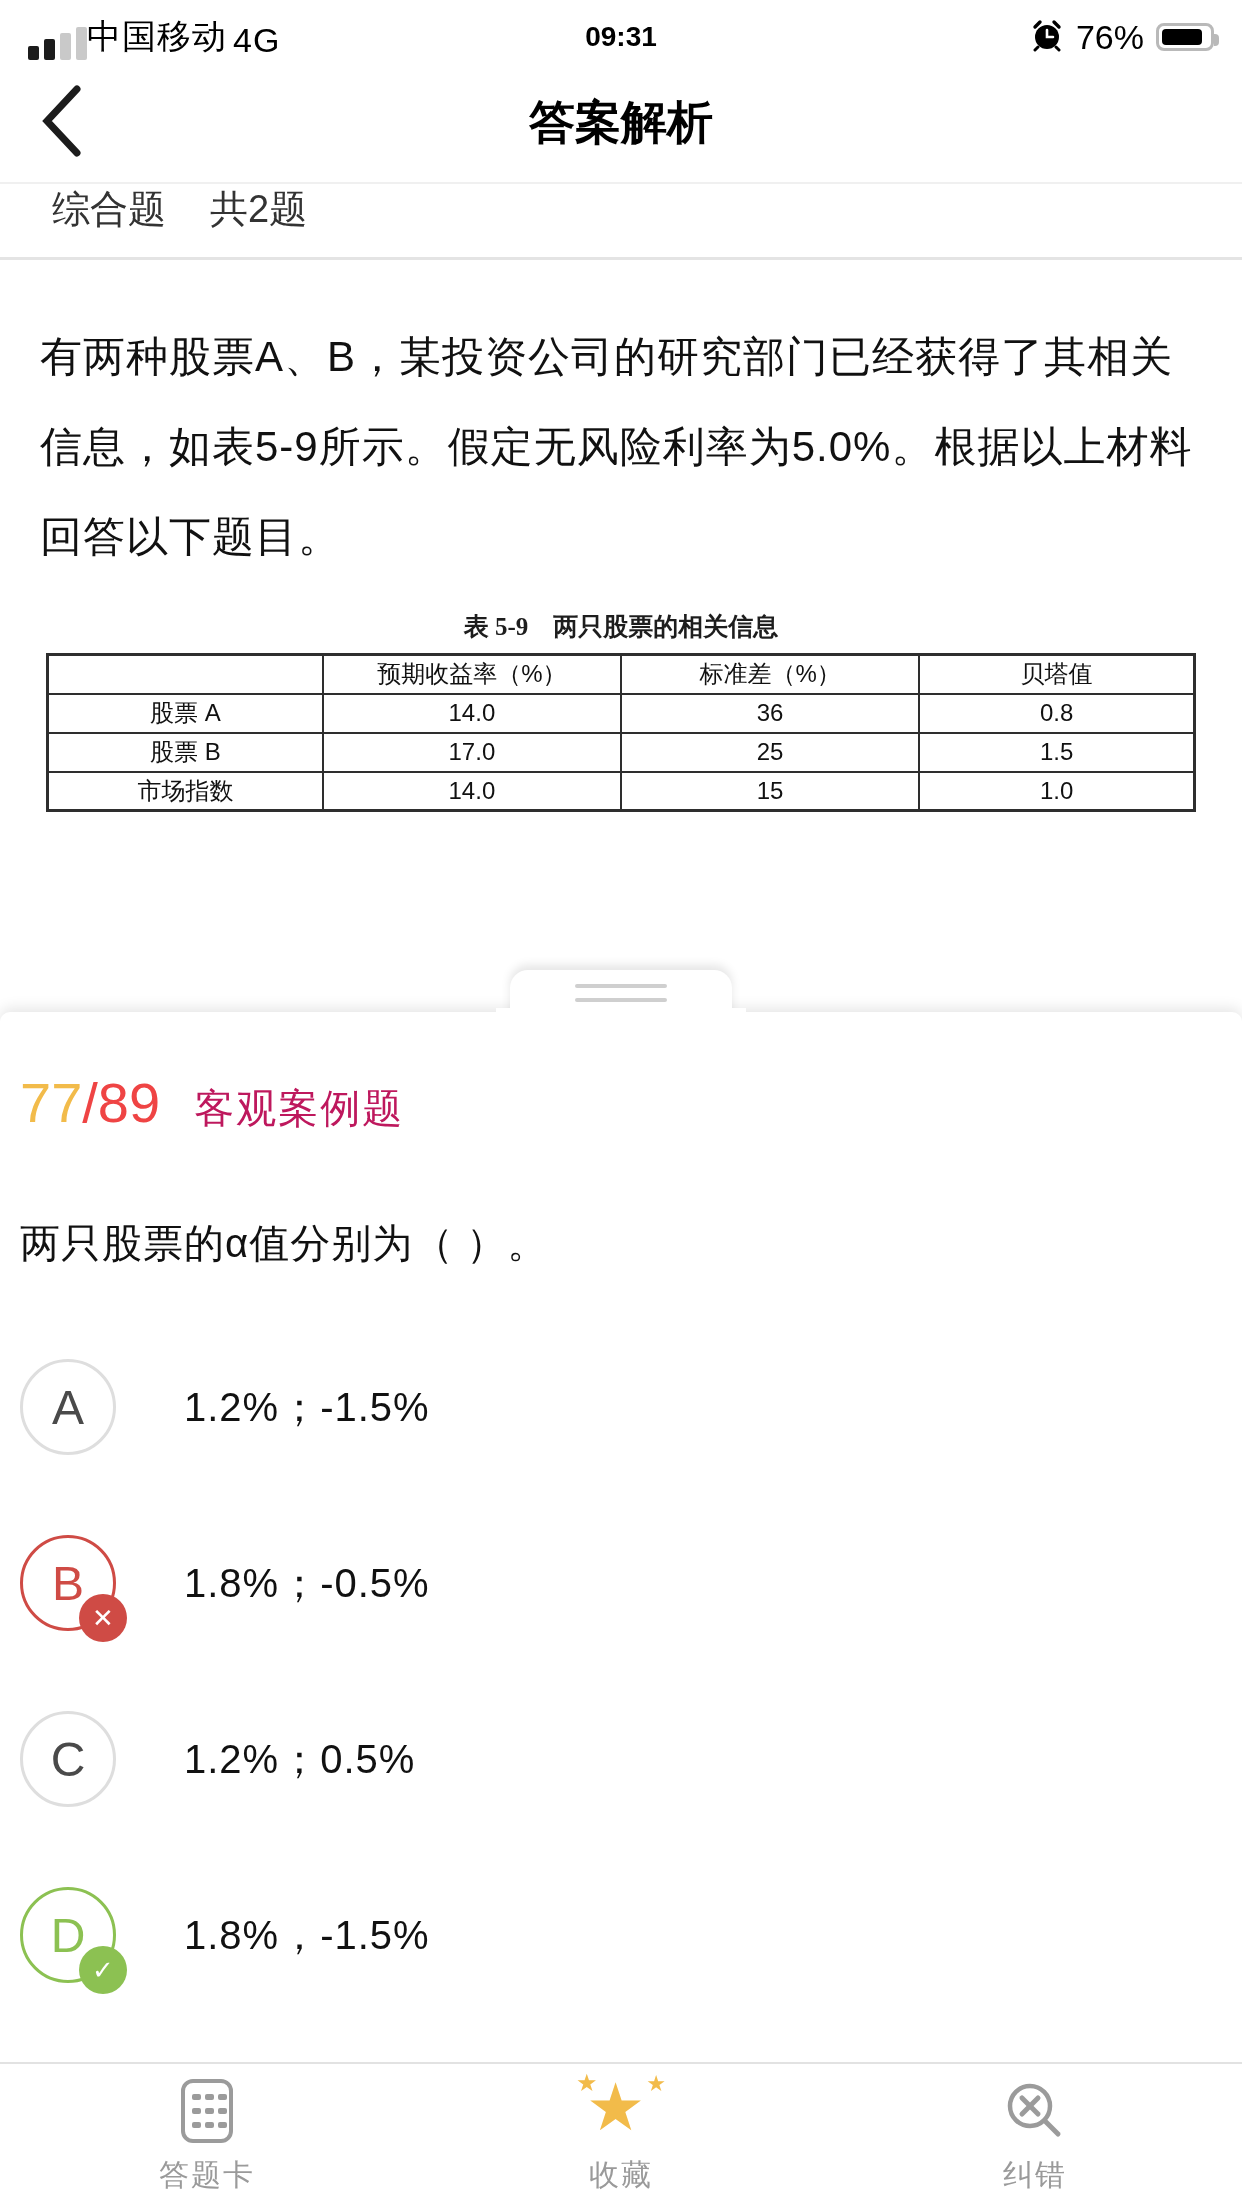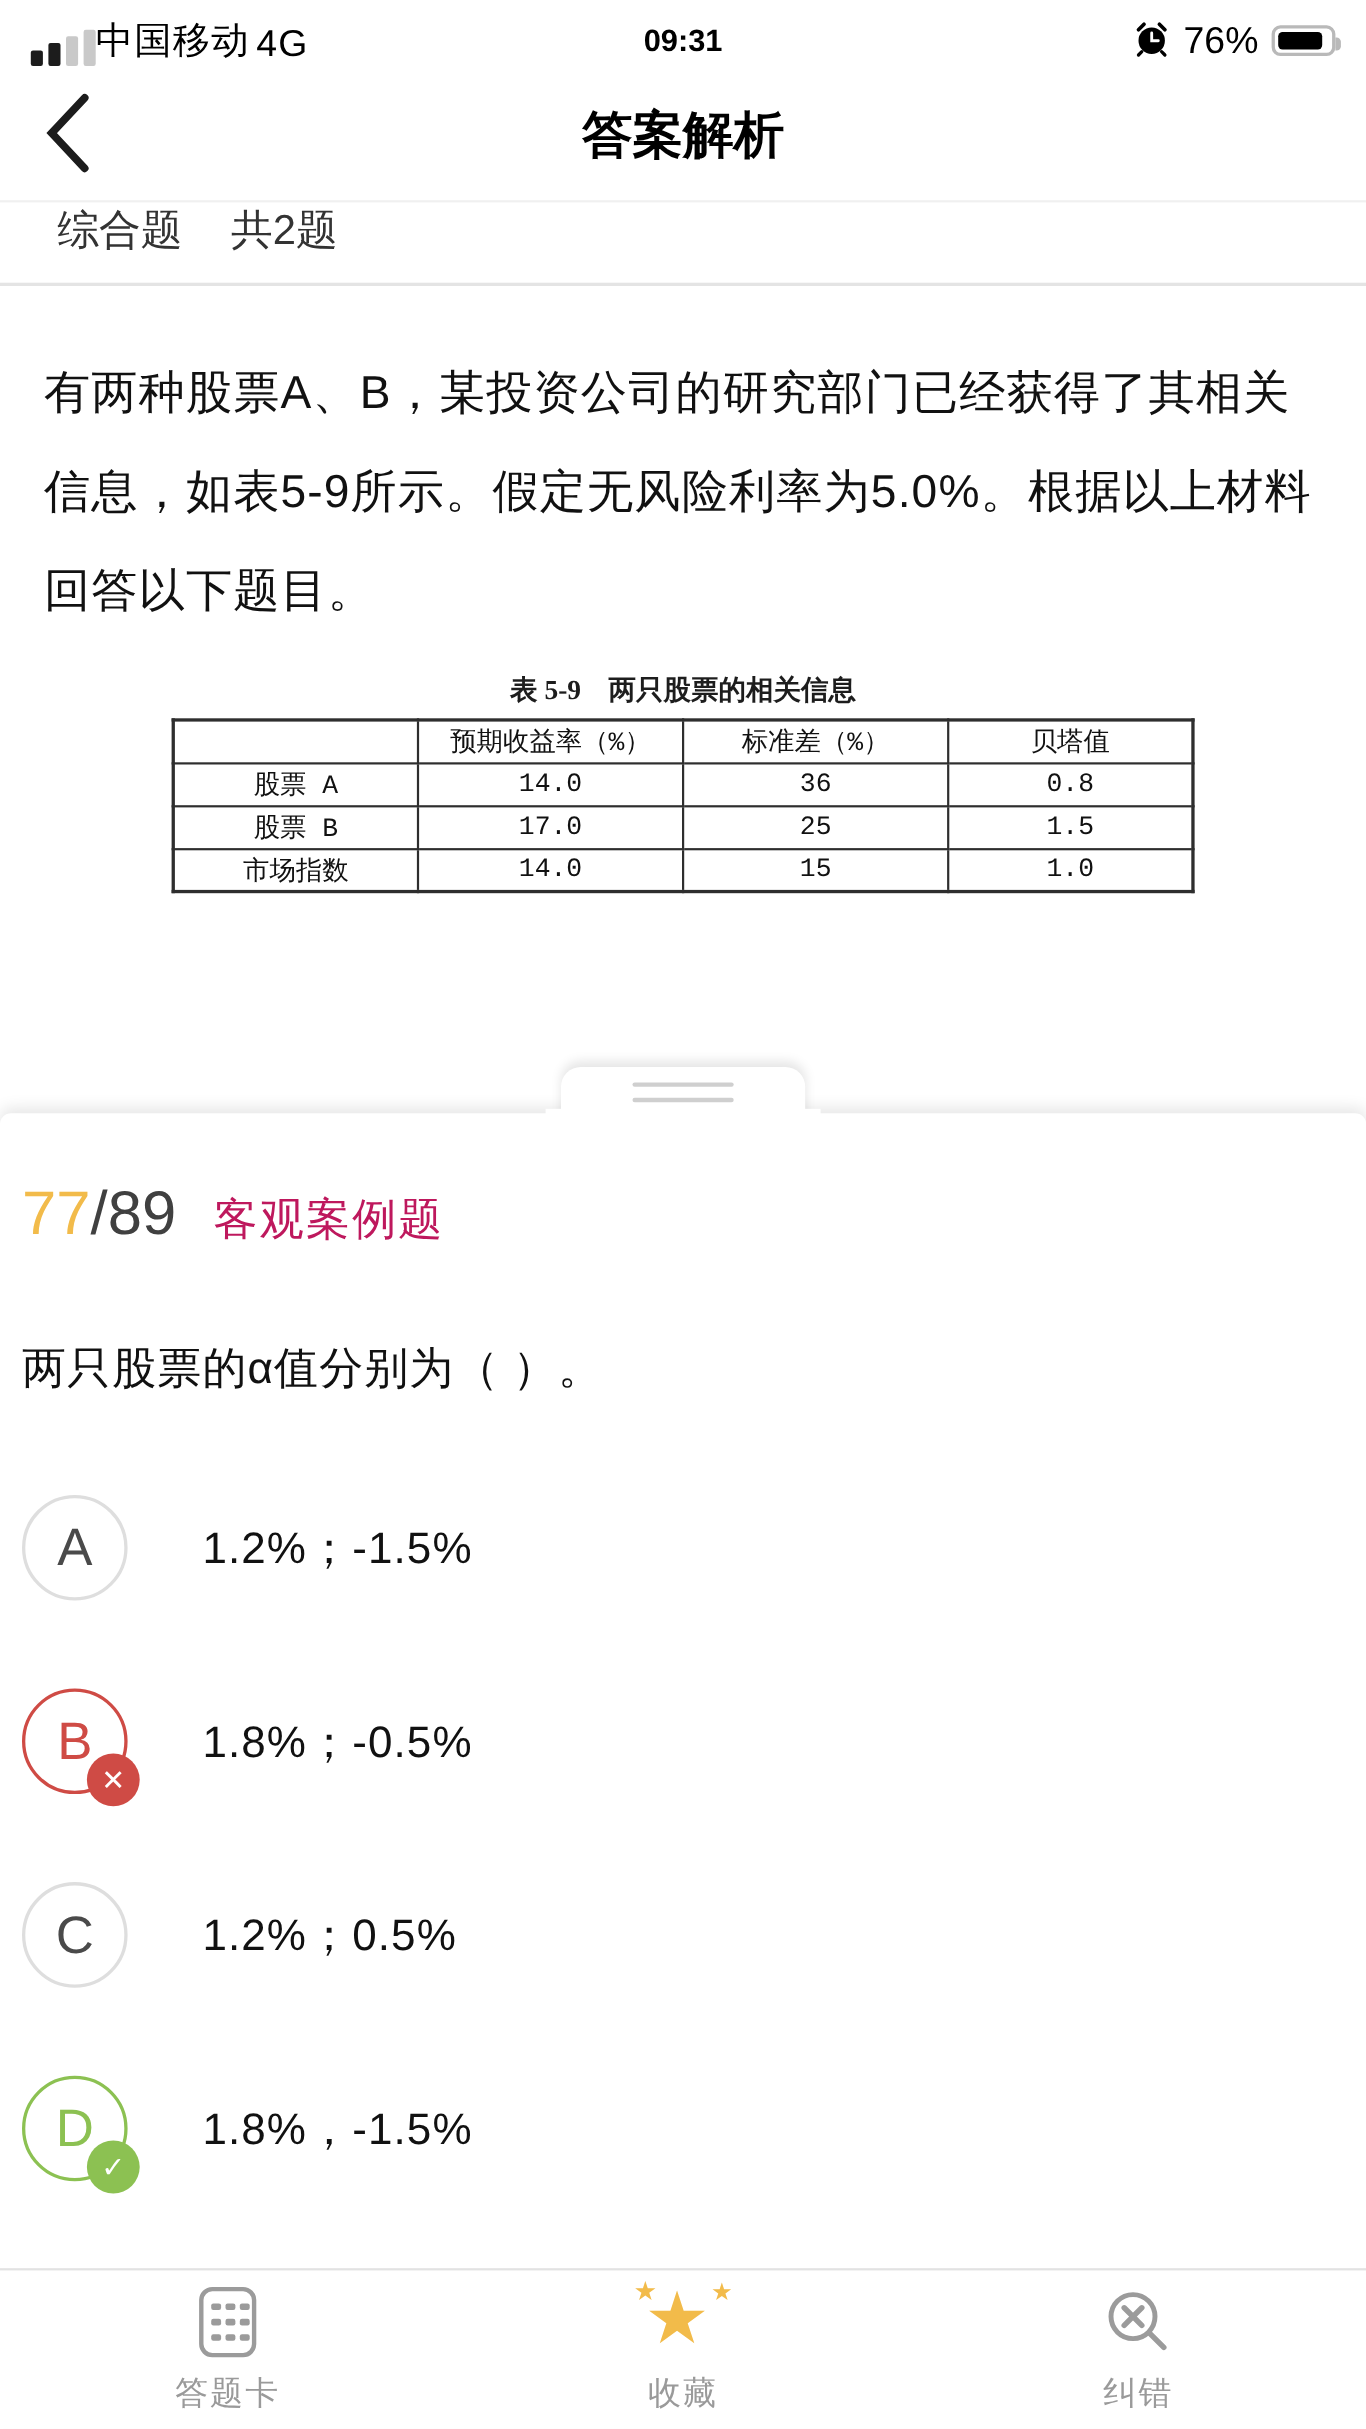--- a/index.html
+++ b/index.html
@@ -30,39 +30,39 @@
   .back-button { position:absolute; left:26px; top:14px; width:70px; height:90px; display:flex; align-items:center; justify-content:center; cursor:pointer; }
   .page-title { font-size:46px; font-weight:bold; color:#000; }
   
   .divider-thin { height:2px; background:#f0f0f0; }
   .section-bar { height:76px; display:flex; align-items:flex-start; padding:0 52px; gap:44px; border-bottom:3px solid #e4e4e4; }
   .section-bar span { font-size:38px; color:#333; }
   
   .stem { padding:52px 40px 0 40px; font-size:42px; line-height:90px; color:#111; letter-spacing:1px; }
   
   .table-caption { text-align:center; margin-top:28px; font-size:25px; color:#1d1d1d; font-weight:bold; font-family:"Liberation Serif","DejaVu Serif",serif; }
-  table.data-table { border-collapse:collapse; margin:10px auto 0 auto; width:930px; font-family:Liberation Mono, monospace; }
+  table.data-table { border-collapse:collapse; margin:10px auto 0 auto; width:1150px; font-family:Liberation Sans, sans-serif; }
   table.data-table th, table.data-table td {
     border:2px solid #2e2e2e; height:39px; text-align:center; font-size:24px; color:#111; font-weight:normal;
   }
   table.data-table { border:3px solid #2e2e2e; }
   table.data-table col.c1{width:24%;} table.data-table col.c2{width:26%;}
   table.data-table col.c3{width:26%;} table.data-table col.c4{width:24%;}
   
   .sheet { position:absolute; left:0; top:1012px; width:1242px; height:1196px; background:#fff;
            box-shadow:0 -4px 14px rgba(0,0,0,0.10); border-radius:10px 10px 0 0; }
   .sheet-notch { position:absolute; left:510px; top:-42px; width:222px; height:52px; background:#fff;
                  border-radius:18px 18px 0 0; box-shadow:0 -5px 10px rgba(0,0,0,0.10); cursor:grab; }
   .sheet-notch .mask { position:absolute; left:-14px; right:-14px; bottom:-10px; height:24px; background:#fff; }
   .drag-handle { position:absolute; left:50%; top:14px; transform:translateX(-50%); width:92px; }
   .drag-handle i { display:block; height:4px; background:#cfcfcf; border-radius:2px; margin-bottom:10px; }
   .sheet-inner { padding:0 20px; position:relative; height:100%; }
   .progress-row { padding-top:58px; display:flex; align-items:baseline; }
   .question-number { font-size:56px; color:var(--gold); }
-  .question-total  { font-size:56px; color:#404040; }
+  .question-total  { font-size:56px; color:#ef4444; }
   .question-type   { font-size:40px; color:#be185d; margin-left:34px; letter-spacing:2px; }
   .sub-question { margin-top:80px; font-size:40px; color:#111; letter-spacing:1px; }
   
   .options { margin-top:88px; }
   .option-row { display:flex; align-items:center; margin-bottom:80px; cursor:pointer; }
   .option-circle { position:relative; width:96px; height:96px; border-radius:50%; border:3px solid #dedede;
                    display:flex; align-items:center; justify-content:center; flex-shrink:0; }
   .option-letter { font-size:48px; color:#4a4a4a; }
   .option-row.wrong .option-circle { border-color:var(--red); }
   .option-row.wrong .option-letter { color:var(--red); }

